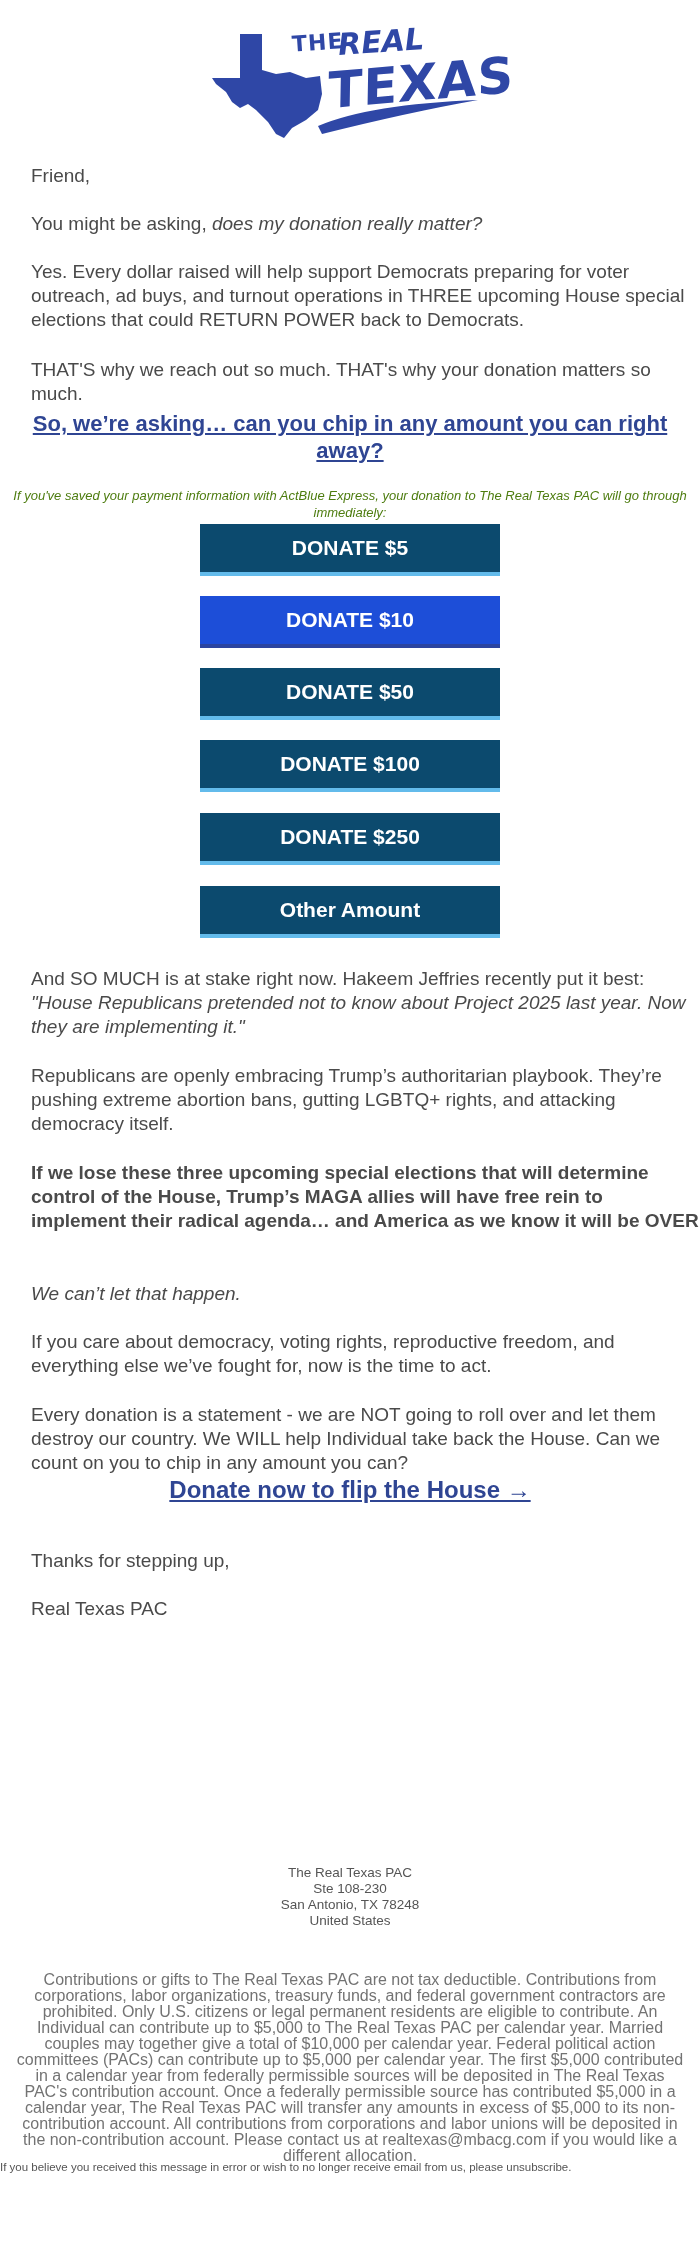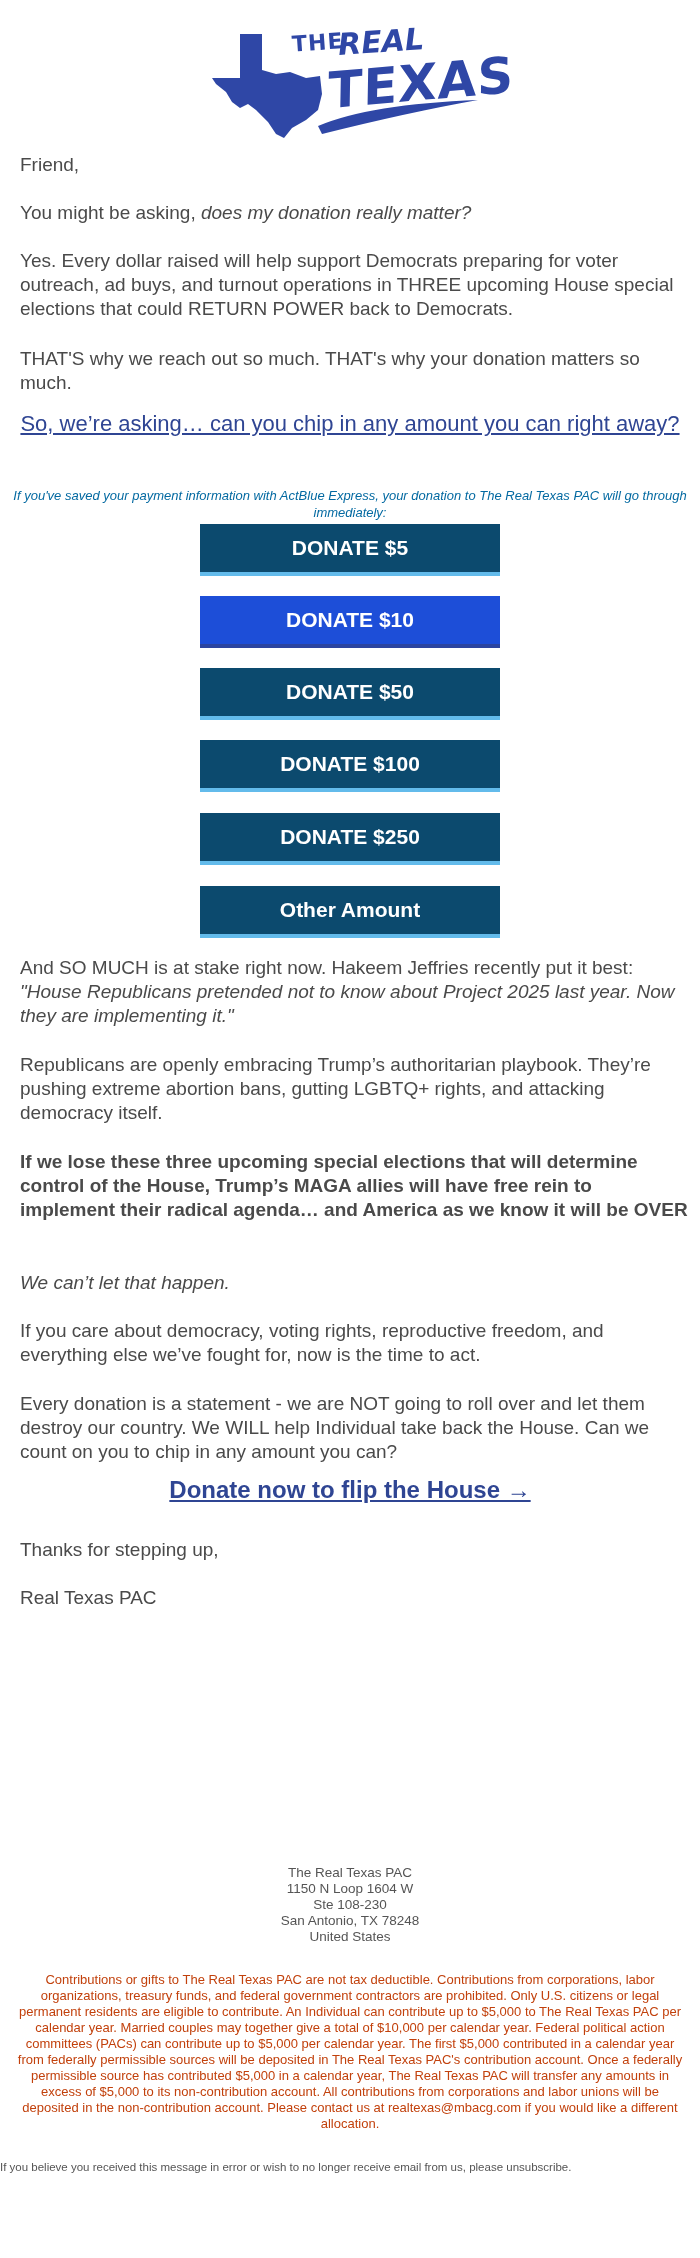--- a/index.html
+++ b/index.html
@@ -4,33 +4,33 @@
 <style>
   html, body { margin: 0; padding: 0; background: #ffffff; }
   body { width: 700px; height: 2258px; position: relative; overflow: hidden;
          font-family: "Liberation Sans", sans-serif; color: #4a4a4a; }
   .logo-wrap { position: absolute; top: 22px; left: 0; width: 700px; height: 118px; display: flex; justify-content: center; }
   .logo { position: relative; width: 280px; height: 118px; }
   .logo svg { position: absolute; left: 0; top: 0; }
   .logo-the { position: absolute; left: 82px; top: 8px; font-family: "DejaVu Sans", sans-serif; font-weight: bold; font-size: 22px; color: #2f47a6; letter-spacing: 1px; transform: rotate(-4deg); }
   .logo-real { position: absolute; left: 128px; top: 2px; font-family: "DejaVu Sans", sans-serif; font-weight: bold; font-style: italic; font-size: 30px; color: #2f47a6; transform: rotate(-4deg); }
   .logo-texas { position: absolute; left: 118px; top: 32px; font-family: "DejaVu Sans", sans-serif; font-weight: bold; font-size: 50px; color: #2f47a6; letter-spacing: 1px; transform: rotate(-5deg) skewX(-6deg); }
-  .p { position: absolute; left: 15px; width: 670px; font-size: 19px; line-height: 24px; margin: 5px; }
+  .p { position: absolute; left: 15px; width: 670px; font-size: 19px; line-height: 24px; margin: 16px; }
   .em { font-style: italic; }
   .bold { font-weight: bold; }
   .headline { position: absolute; left: 20px; width: 660px; top: 410px; text-align: center;
-              font-size: 22px; line-height: 27px; font-weight: normal; color: #2f4593; text-decoration: underline; }
-  .note { position: absolute; left: 5px; width: 690px; top: 474px; text-align: center; font-size: 13px; line-height: 17px; font-style: italic; color: #0369a1; }
+              font-size: 22px; line-height: 27px; font-weight: bold; color: #2f4593; text-decoration: underline; }
+  .note { position: absolute; left: 5px; width: 690px; top: 474px; text-align: center; font-size: 13px; line-height: 17px; font-style: italic; color: #4d7c0f; }
   .btn { position: absolute; left: 200px; width: 300px; height: 48px; display: flex; align-items: center; justify-content: center;
          font-weight: bold; font-size: 21px; color: #ffffff; text-decoration: none; box-sizing: content-box; }
   .btn.dark { background: #0c4a6e; border-bottom: 4px solid #63bbeb; }
   .btn.light { background: #1d4ed8; border-bottom: 4px solid #2b44a0; }
   .cta-link { position: absolute; left: 0; width: 700px; top: 1475px; text-align: center; font-size: 24px; font-weight: bold; color: #2f4593; text-decoration: underline; line-height: 30px; }
   .footer-addr { position: absolute; left: 0; width: 700px; top: 1865px; text-align: center; font-size: 13.5px; line-height: 16px; color: #555; }
-  .footer-legal { position: absolute; left: 14px; width: 672px; top: 1972px; text-align: center; font-size: 13px; line-height: 16px; color: #c2410c; }
+  .footer-legal { position: absolute; left: 14px; width: 672px; top: 1972px; text-align: center; font-size: 16px; line-height: 16px; color: #737373; }
   .footer-unsub { position: absolute; left: 0; width: 700px; top: 2160px; text-align: left; font-size: 11.5px; line-height: 14px; color: #555; }
 </style>
 </head>
 <body>
 
 <div class="logo-wrap">
   <div class="logo">
     <svg width="120" height="118" viewBox="0 0 120 118">
       <path d="M30 12 L52 12 L52 48 L66 52 L80 50 L96 56 L110 54 L112 72 L108 88 L96 98 L82 106 L74 116 L66 112 L58 100 L46 88 L38 82 L30 86 L22 80 L16 70 L6 62 L2 56 L30 56 Z" fill="#2f47a6"></path>
     </svg>
@@ -75,21 +75,20 @@
 <p class="p" style="top:1387px">Every donation is a statement - we are NOT going to roll over and let them destroy our country. We WILL help Individual take back the House. Can we count on you to chip in any amount you can?</p>
 
 <a class="cta-link">Donate now to flip the House →</a>
 
 <p class="p" style="top:1533px">Thanks for stepping up,</p>
 
 <p class="p" style="top:1581px">Real Texas PAC</p>
 
 <div class="footer-addr">
   <div>The Real Texas PAC</div>
-  <div>1150 N Loop 1604 W</div>
   <div>Ste 108-230</div>
   <div>San Antonio, TX 78248</div>
   <div>United States</div>
 </div>
 
 <div class="footer-legal">Contributions or gifts to The Real Texas PAC are not tax deductible. Contributions from corporations, labor organizations, treasury funds, and federal government contractors are prohibited. Only U.S. citizens or legal permanent residents are eligible to contribute. An Individual can contribute up to $5,000 to The Real Texas PAC per calendar year. Married couples may together give a total of $10,000 per calendar year. Federal political action committees (PACs) can contribute up to $5,000 per calendar year. The first $5,000 contributed in a calendar year from federally permissible sources will be deposited in The Real Texas PAC's contribution account. Once a federally permissible source has contributed $5,000 in a calendar year, The Real Texas PAC will transfer any amounts in excess of $5,000 to its non-contribution account. All contributions from corporations and labor unions will be deposited in the non-contribution account. Please contact us at realtexas@mbacg.com if you would like a different allocation.</div>
 
 <div class="footer-unsub">If you believe you received this message in error or wish to no longer receive email from us, please unsubscribe.</div>
 
 </body></html>

